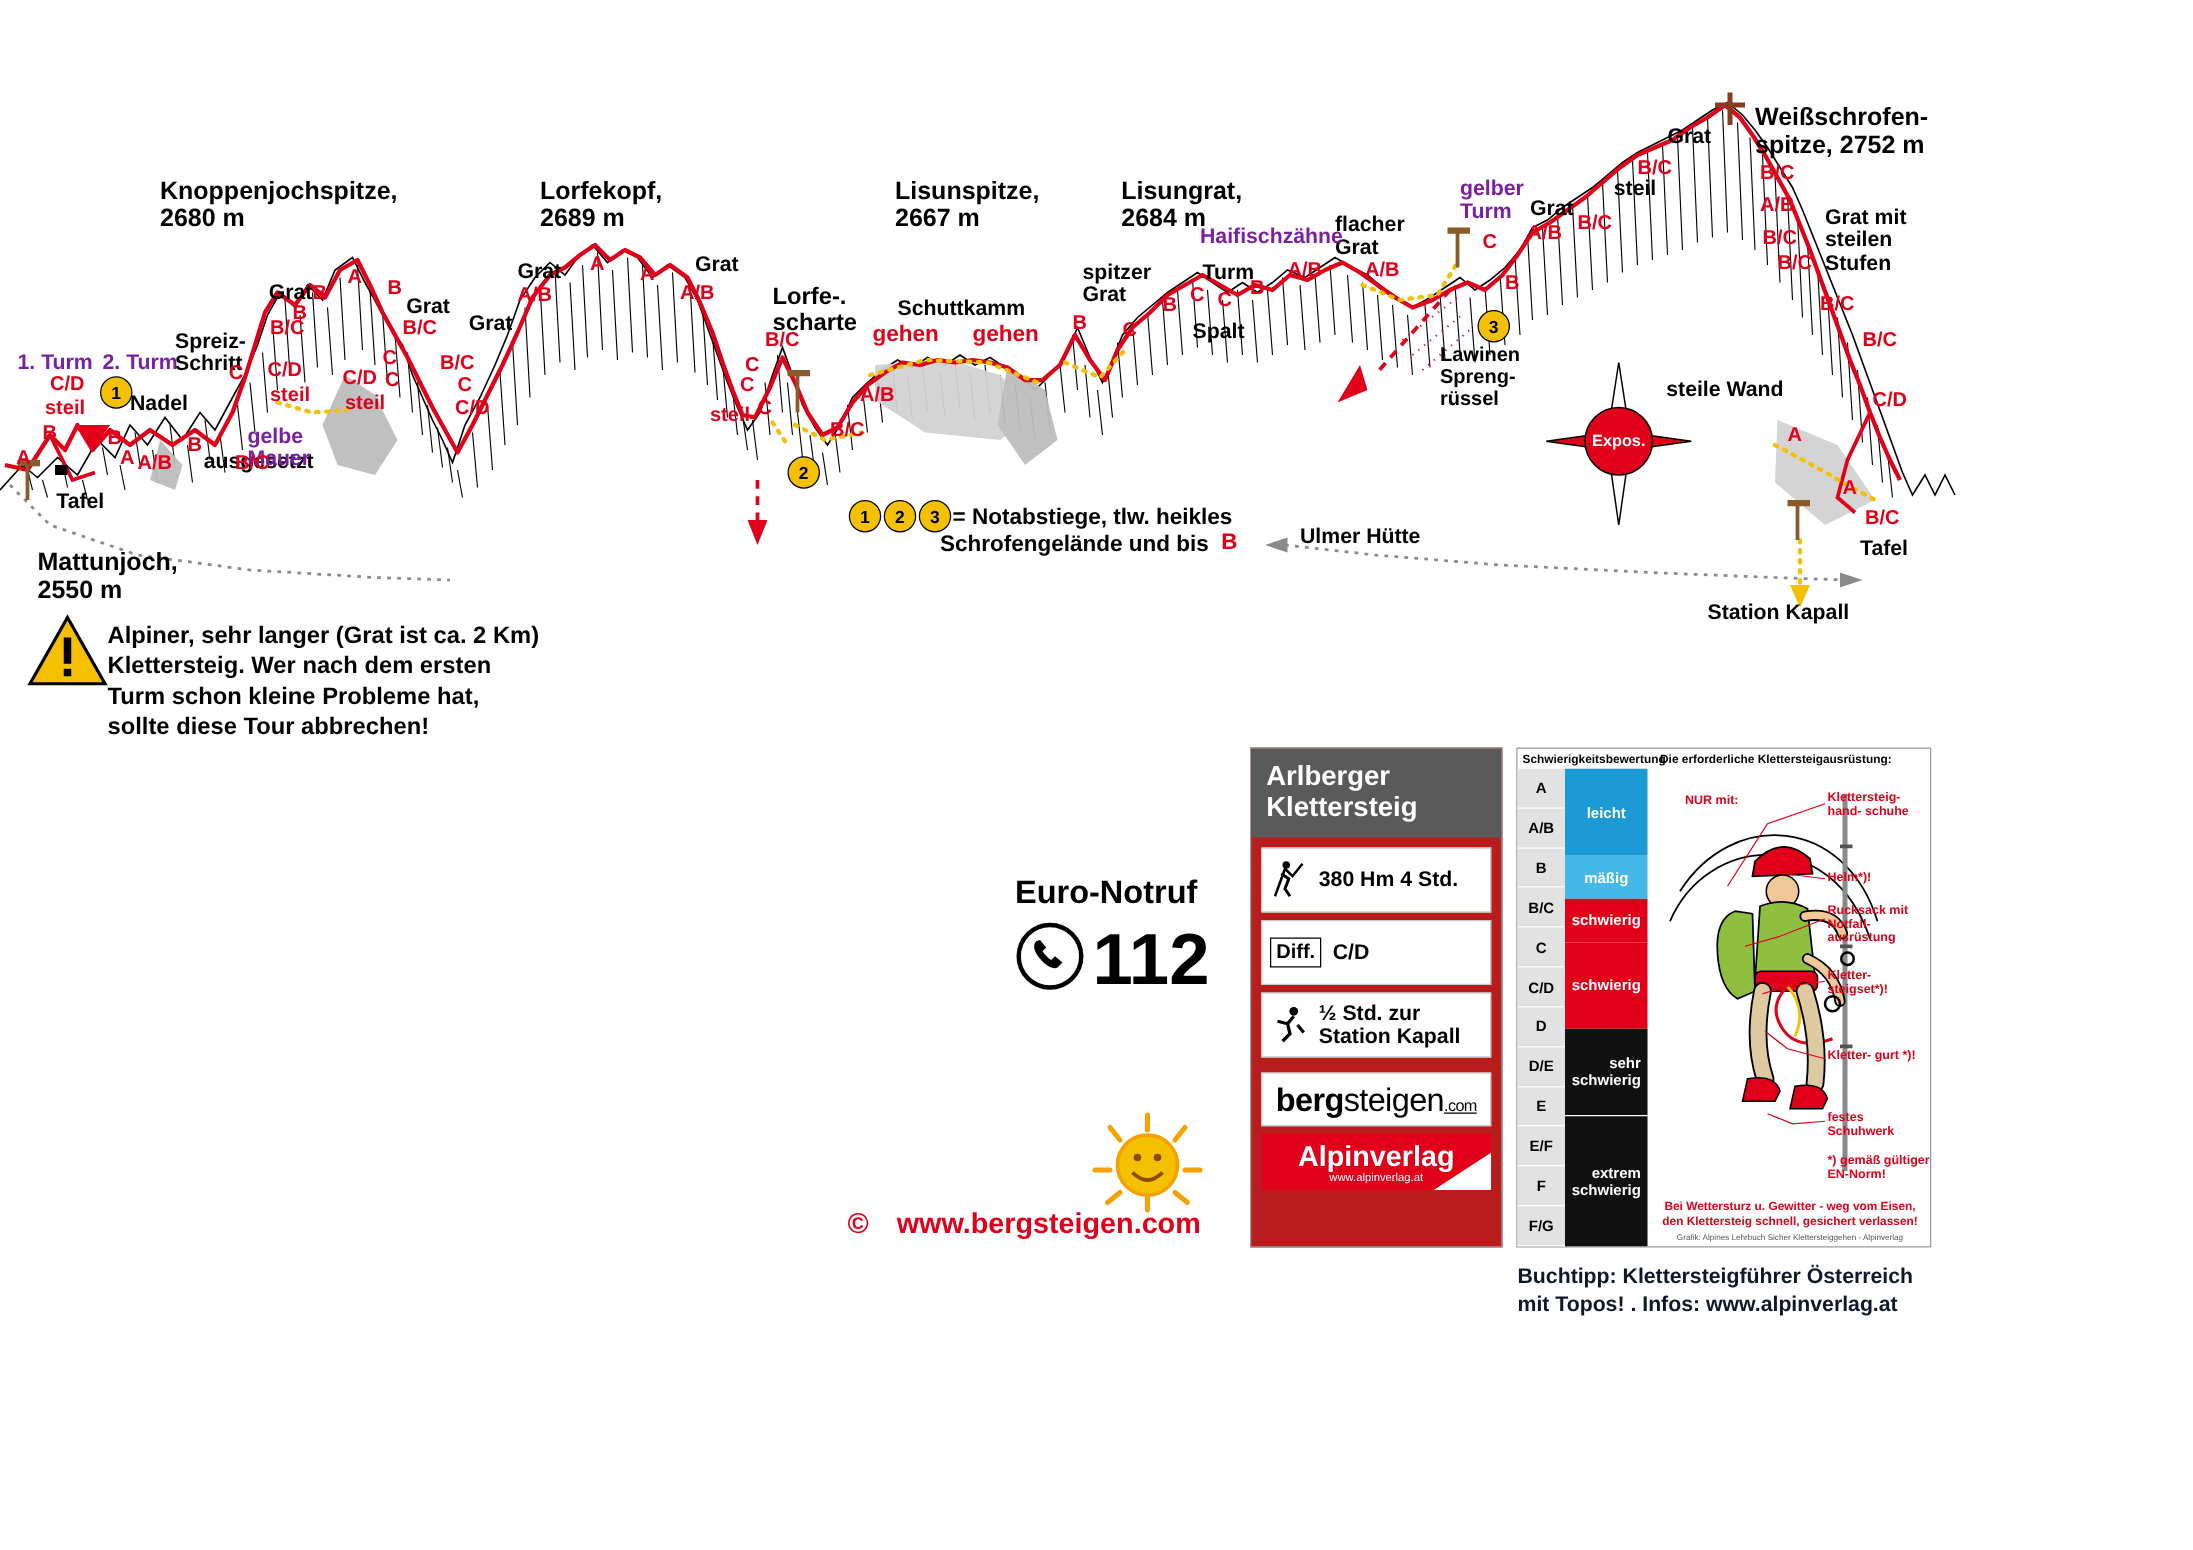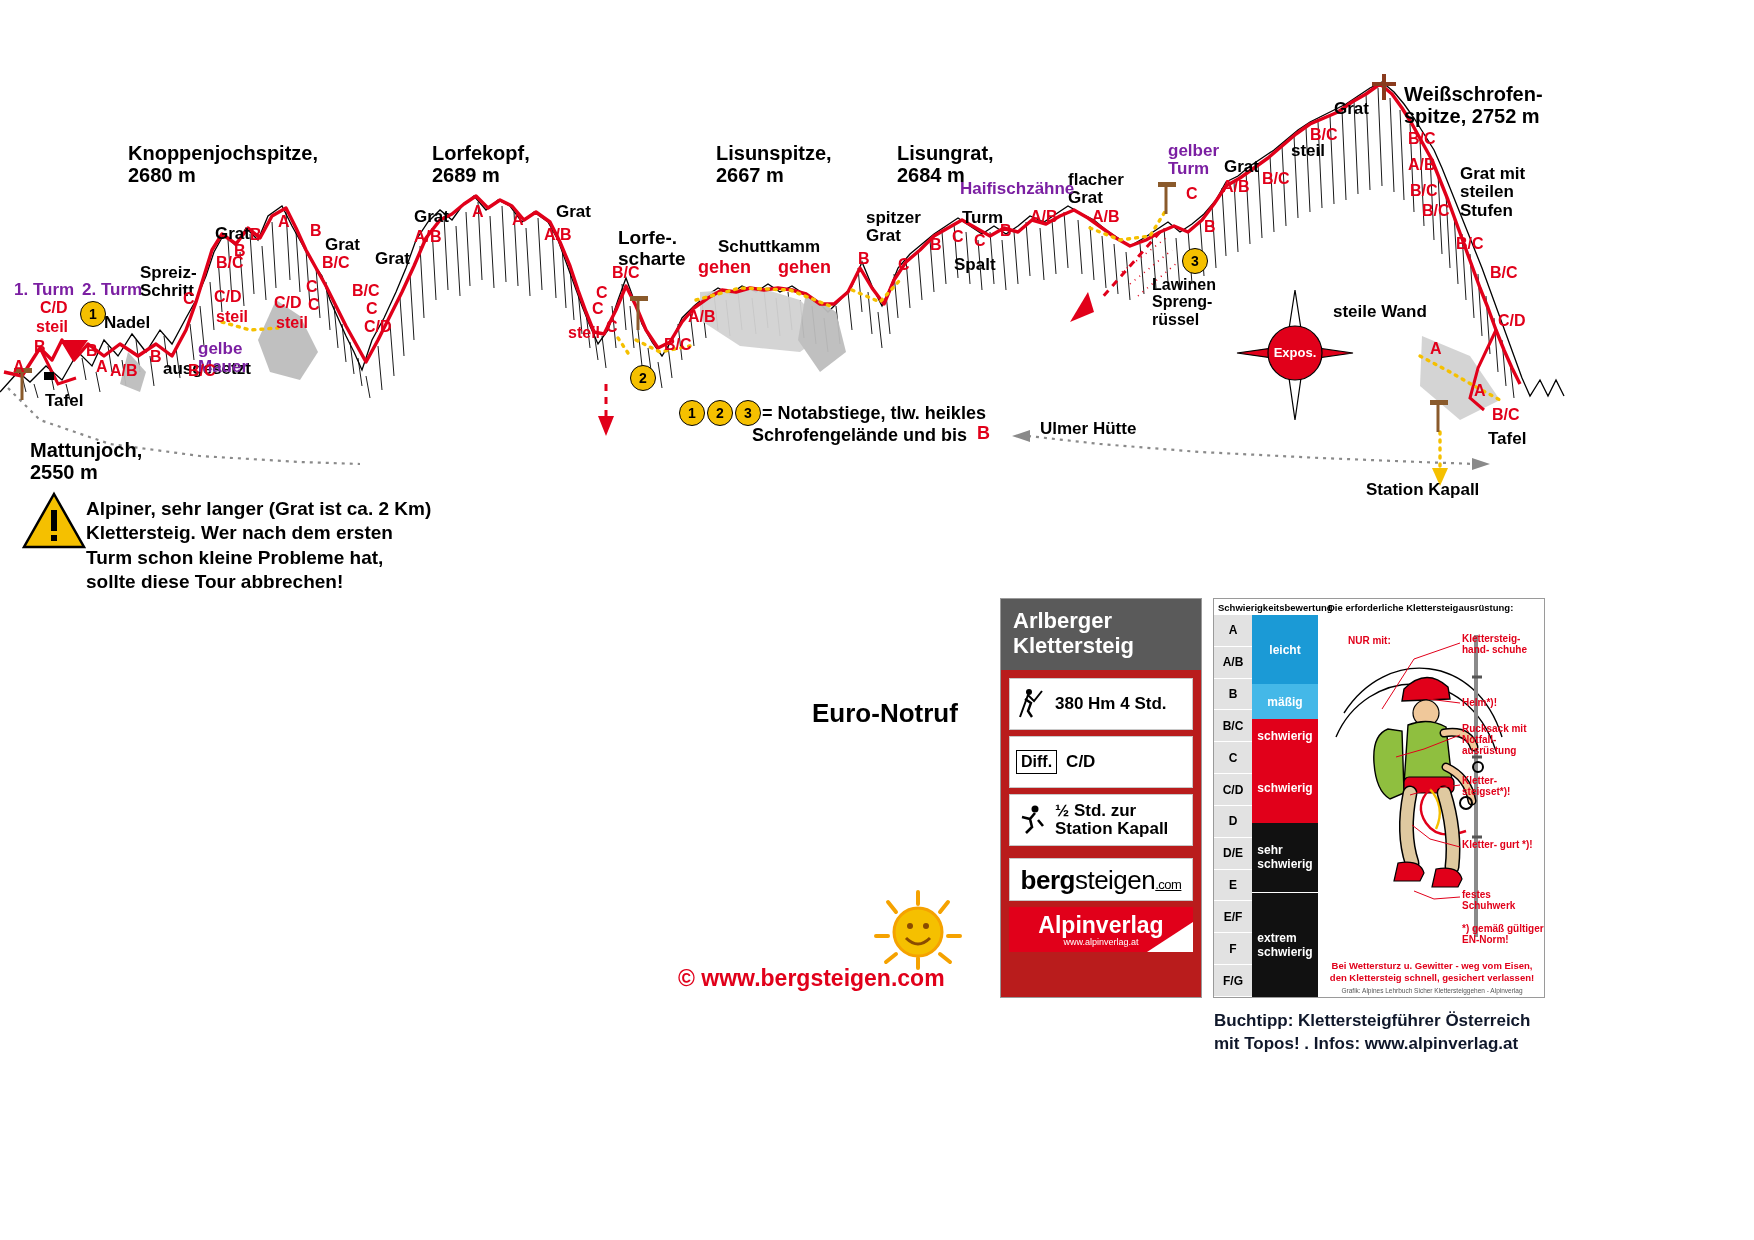--- a/index.html
+++ b/index.html
@@ -57,21 +57,21 @@
 
   
   .eqbox{position:absolute;left:1213px;top:598px;width:330px;height:398px;background:#fff;border:1px solid #9a9a9a;}
   .eqhead{display:flex;font-size:9.5px;font-weight:bold;}
   .eqhead .l{width:104px;padding:3px 2px 2px 4px;}
   .eqhead .r{flex:1;padding:3px 2px 2px 4px;}
   .scalewrap{position:absolute;left:0;top:16px;width:104px;bottom:0;display:flex;}
   .gradecol{width:38px;display:flex;flex-direction:column;}
   .gradecol div{flex:1;display:flex;align-items:center;justify-content:center;font-size:12px;font-weight:bold;color:#000;background:#e2e2e2;border-bottom:1px solid #fff;}
   .bandcol{width:66px;display:flex;flex-direction:column;}
-  .bandcol div{display:flex;align-items:center;justify-content:center;font-size:12px;font-weight:bold;color:#fff;text-align:left;}
+  .bandcol div{display:flex;align-items:center;justify-content:center;font-size:12px;font-weight:bold;color:#fff;text-align:right;}
   .b-leicht{background:#1b9ad6;flex:2;}
   .b-massig{background:#44b8e8;flex:1;}
   .b-schwierig1{background:#e1001a;flex:1;}
   .b-schwierig2{background:#e1001a;flex:2;}
   .b-sehr{background:#111;flex:2;}
   .b-extrem{background:#111;flex:3;border-top:1px solid #fff;}
   .climber{position:absolute;left:112px;top:18px;width:212px;height:330px;}
   .eqlabel{position:absolute;color:#e1001a;font-size:10px;font-weight:bold;line-height:1.12;}
   .eqfoot{position:absolute;left:110px;right:4px;bottom:14px;color:#e1001a;font-size:9.5px;font-weight:bold;line-height:1.2;text-align:center;}
   .eqcred{position:absolute;left:110px;right:4px;bottom:3px;color:#555;font-size:6.5px;text-align:center;}
@@ -373,37 +373,46 @@
     <rect x="29" y="43" width="6" height="6" fill="#000"></rect>
   </svg>
 </div>
 <div class="lbl black g19" style="left:86px;top:497px;line-height:1.28">Alpiner, sehr langer (Grat ist ca. 2 Km)
 Klettersteig. Wer nach dem ersten
 Turm schon kleine Probleme hat,
 sollte diese Tour abbrechen!</div>
 
 <div class="notruf">
   <div class="t">Euro-Notruf</div>
+  <div style="display:flex;align-items:center;gap:6px;margin-top:8px">
+    <span>
+      <svg viewBox="0 0 56 56" width="56" height="56">
+        <circle cx="28" cy="28" r="25" fill="none" stroke="#000" stroke-width="3.5"></circle>
+        <path d="M17 16c-3 3-2 8 3 14s11 9 14 7l4-4-6-5-3 3c-2-1-5-4-7-7l3-3-5-6z" fill="#000"></path>
+      </svg>
+    </span>
+    <span class="num">112</span>
+  </div>
 </div>
 
 <div class="sun">
   <svg viewBox="0 0 92 84" width="92" height="84">
     <g stroke="#f5a200" stroke-width="4" stroke-linecap="round">
       <path d="M46 4 L46 16 M16 14 L24 24 M76 14 L68 24 M4 48 L16 48 M76 48 L88 48 M14 74 L24 66 M78 74 L68 66 M46 80 L46 70"></path>
     </g>
     <circle cx="46" cy="44" r="24" fill="#f5c000" stroke="#f5a200" stroke-width="3"></circle>
     <circle cx="38" cy="38" r="3" fill="#8a4b00"></circle>
     <circle cx="54" cy="38" r="3" fill="#8a4b00"></circle>
     <path d="M34 50 q12 12 24 0" fill="none" stroke="#8a4b00" stroke-width="3"></path>
   </svg>
 </div>
 
 <div class="copy">
   <span class="c">©</span>
-  <span style="margin-left:0">www.bergsteigen.com</span>
+  <span style="margin-left:16px">www.bergsteigen.com</span>
 </div>
 
 <div class="panel">
   <div class="head">Arlberger
 Klettersteig</div>
   <div class="rows">
     <div class="prow">
       <span class="ico">
         <svg viewBox="0 0 30 34" width="30" height="34">
           <rect x="0" y="0" width="30" height="34" fill="#fff"></rect>

